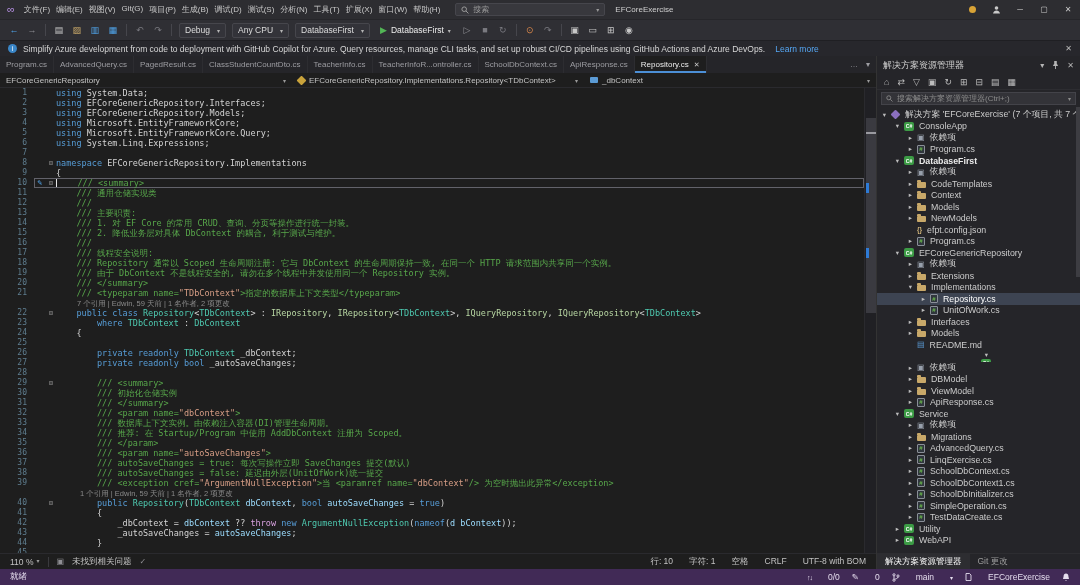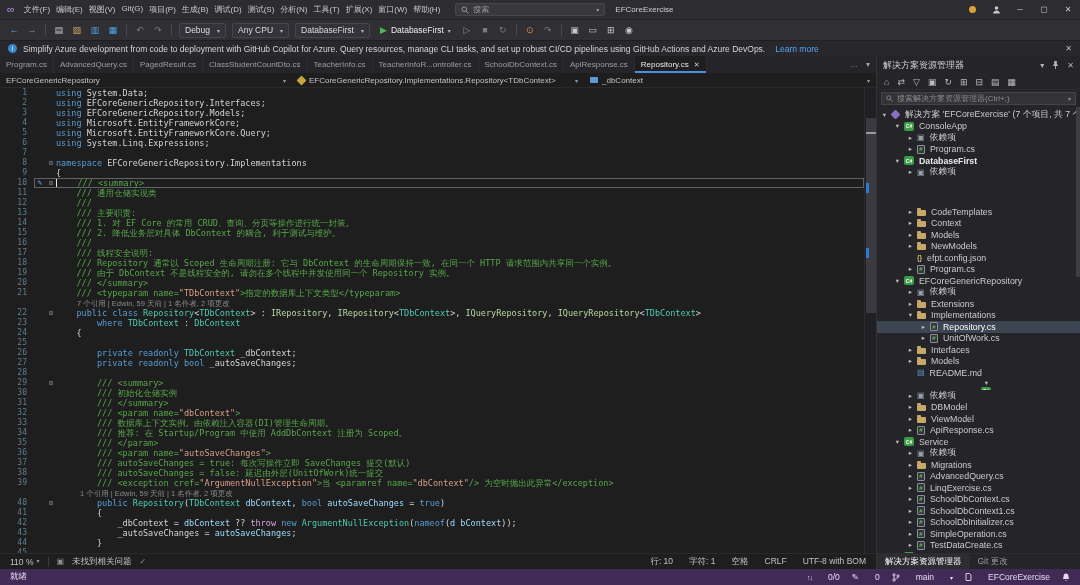--- a/index.html
+++ b/index.html
@@ -403,21 +403,21 @@
           <div class="trow bold" style="padding-left: 16px;">
             <span class="arrow">▾</span>
             <span class="ic ic-proj"></span>
             <span class="tlbl">DatabaseFirst</span>
           </div>
           <div class="trow" style="padding-left: 29px;">
             <span class="arrow">▸</span>
             <span class="ic ic-deps"></span>
             <span class="tlbl">依赖项</span>
           </div>
-          <div class="trow" style="padding-left: 29px; margin-top: 28px;">
+          <div class="trow" style="padding-left: 29px;">
             <span class="arrow">▸</span>
             <span class="ic ic-folder"></span>
             <span class="tlbl">CodeTemplates</span>
           </div>
           <div class="trow" style="padding-left: 29px;">
             <span class="arrow">▸</span>
             <span class="ic ic-folder"></span>
             <span class="tlbl">Context</span>
           </div>
           <div class="trow" style="padding-left: 29px;">

